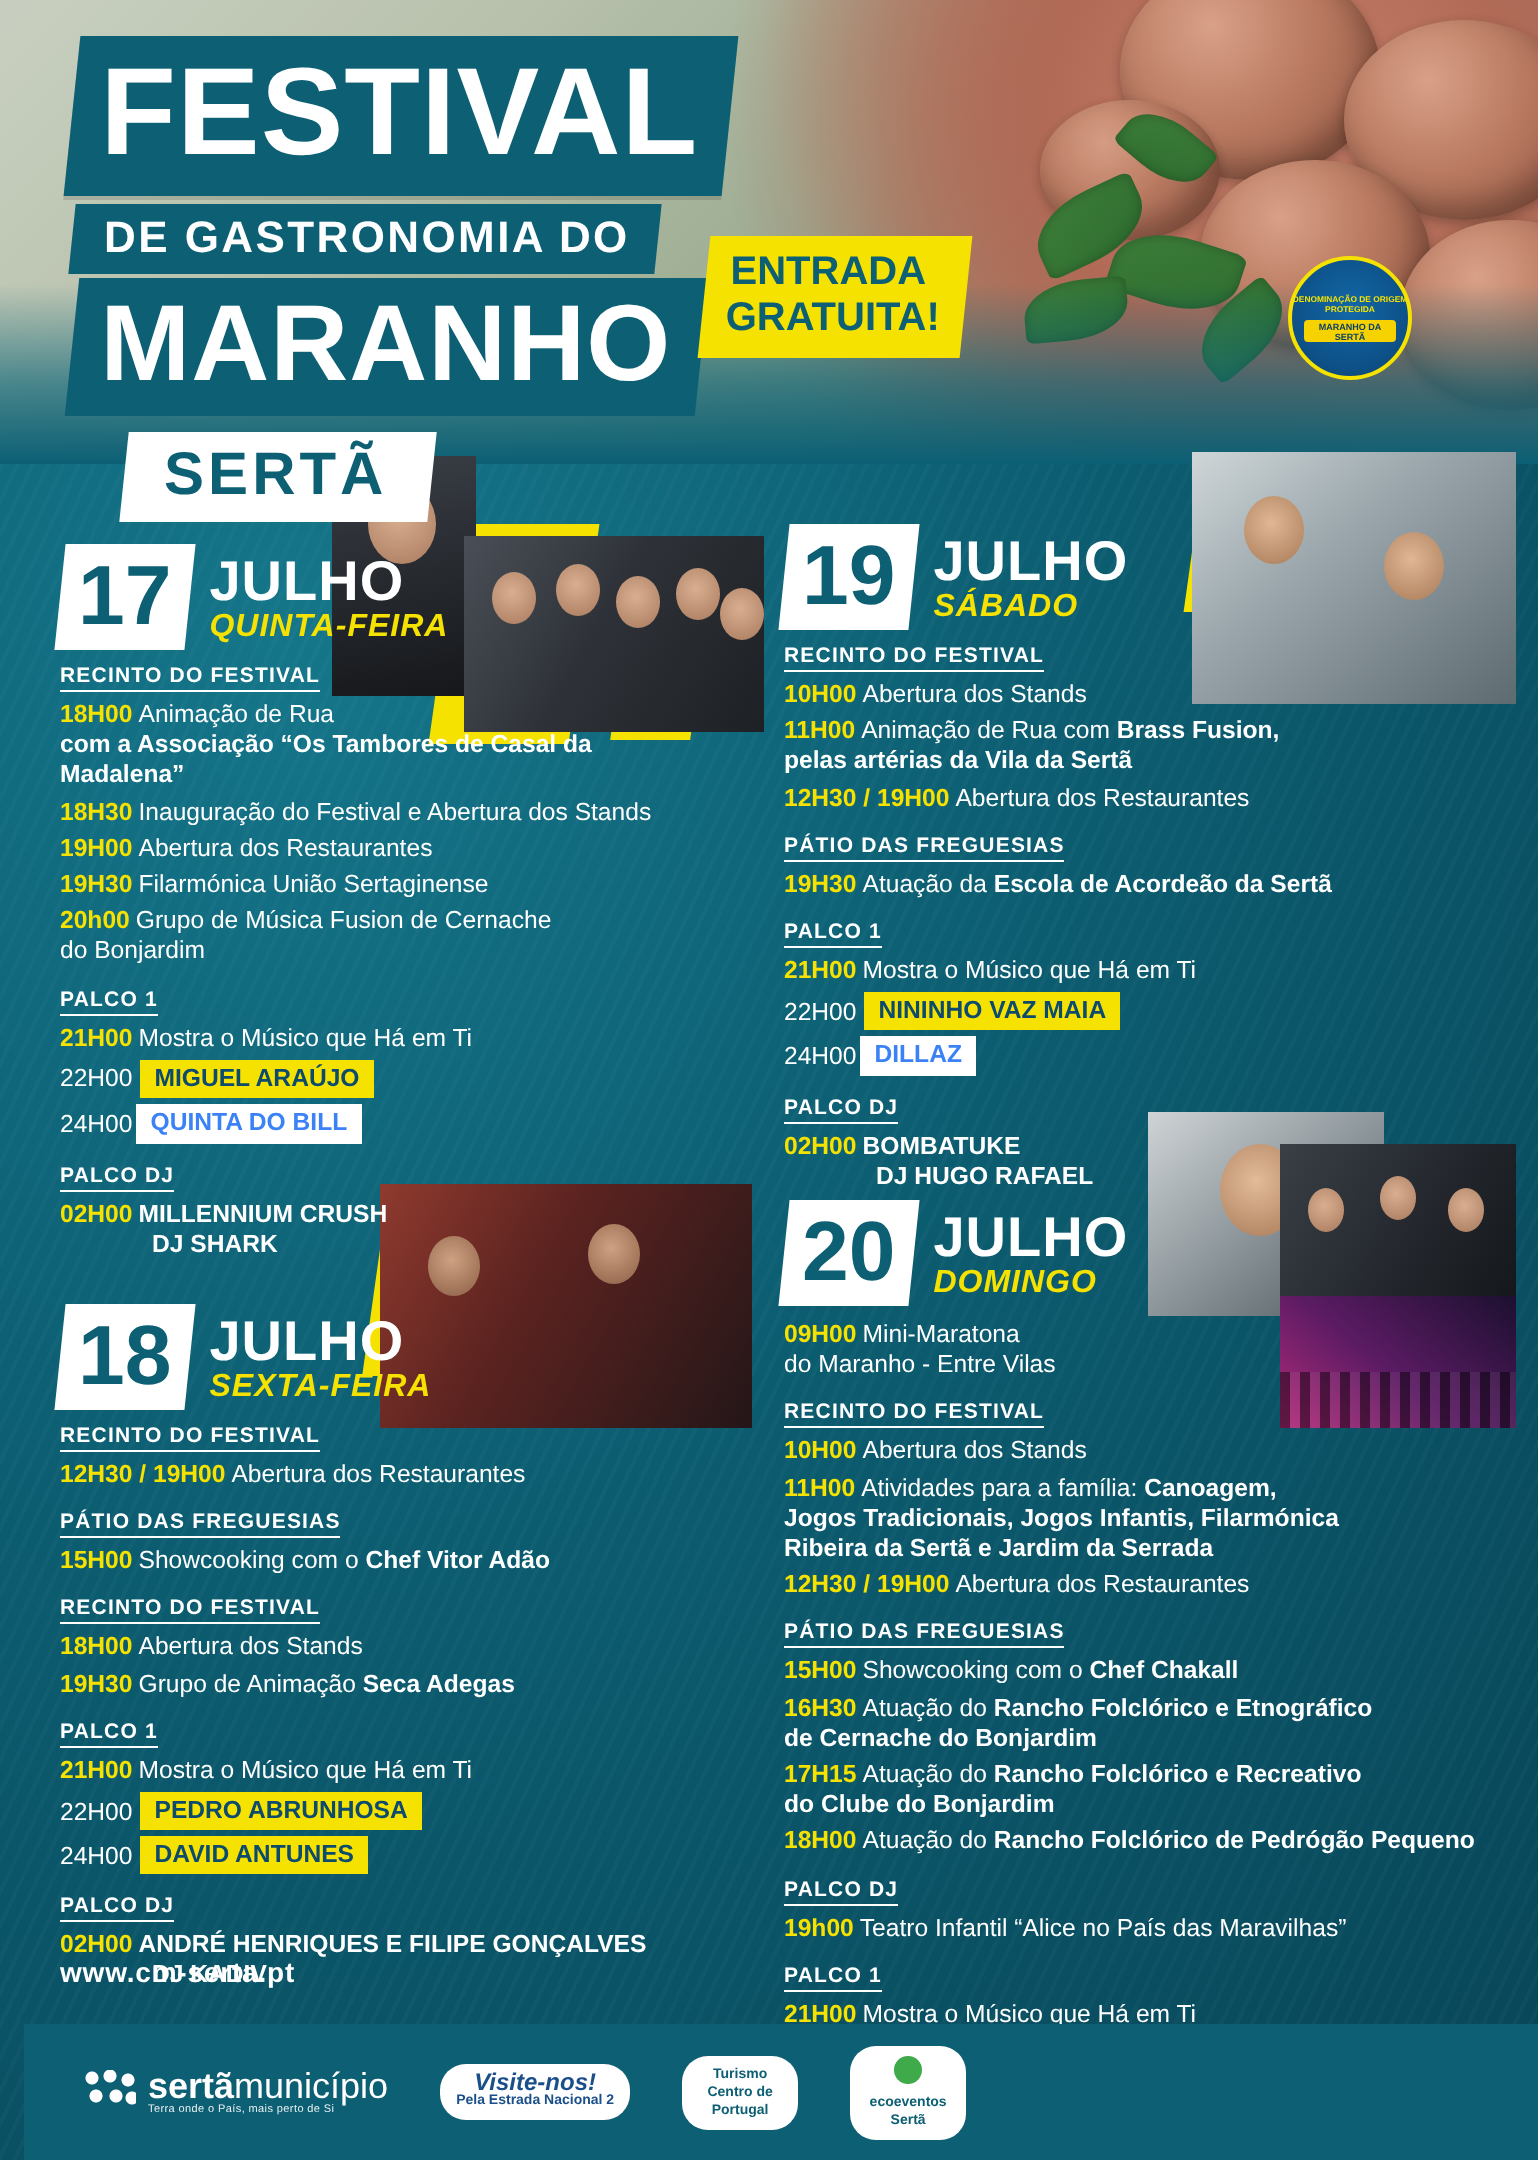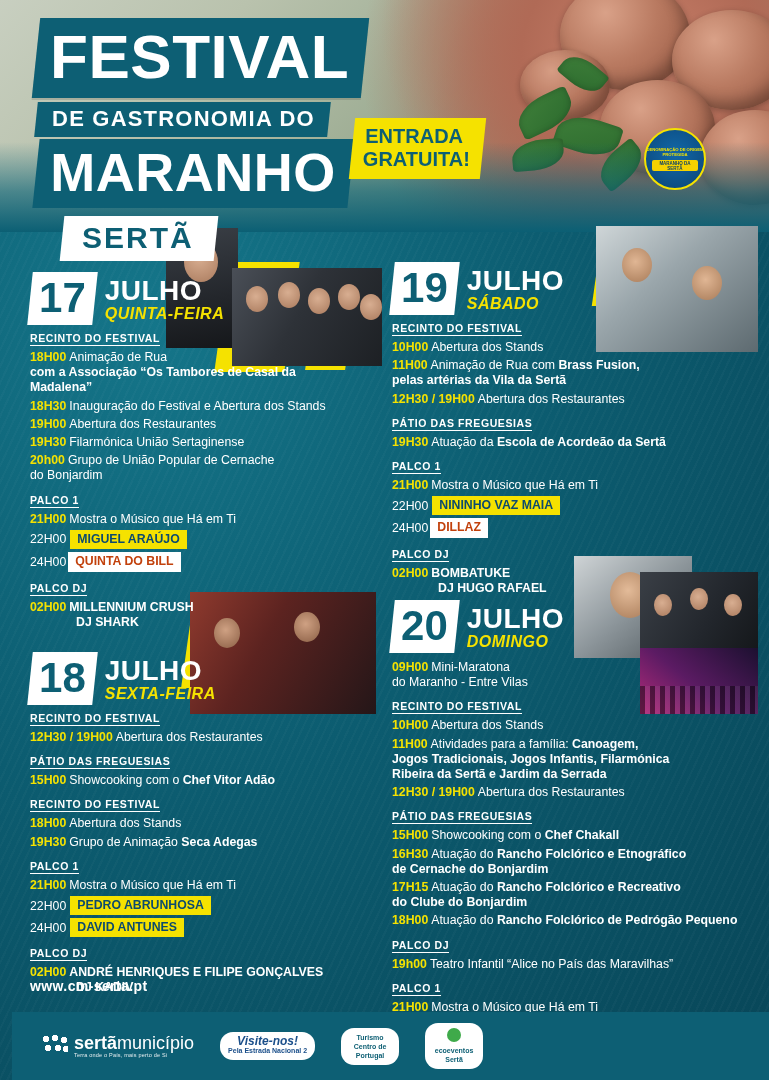--- a/index.html
+++ b/index.html
@@ -189,21 +189,21 @@
   }
   .ev { font-size:12.3px; line-height:15.2px; margin-bottom:3px; color:#ffffff; }
   .ev .t { color:#f5e200; font-weight:bold; margin-right:3px; }
   .ev .b { font-weight:bold; }
   .hl {
     display:inline-block; background:#f5e200; color:#0c4a6e;
     font-weight:bold; padding:1px 7px 2px 7px; margin-left:2px;
   }
   .ev-hl { font-size:12.3px; line-height:16px; margin-bottom:3px; display:flex; align-items:center; gap:2px;}
   .wht {
-    display:inline-block; background:#ffffff; color:#c2410c;
+    display:inline-block; background:#ffffff; color:#3b82f6;
     font-weight:bold; padding:2px 7px 3px 7px; font-size:12.3px; line-height:15px;
   }
 
   #day17 { left:30px; top:272px; width:300px; }
   #day18 { left:30px; top:652px; width:320px; }
   #day19 { left:392px; top:262px; width:300px; }
   #day20 { left:392px; top:600px; width:348px; }
 
   
   .website {
@@ -316,21 +316,21 @@
         <div class="day-month">JULHO</div>
         <div class="day-week">QUINTA-FEIRA</div>
       </div>
     </div>
 
     <div class="venue">RECINTO DO FESTIVAL</div>
     <div class="ev"><span class="t">18H00</span><span>Animação de Rua</span><br><span class="b">com a Associação “Os Tambores de Casal da Madalena”</span></div>
     <div class="ev"><span class="t">18H30</span><span>Inauguração do Festival e Abertura dos Stands</span></div>
     <div class="ev"><span class="t">19H00</span><span>Abertura dos Restaurantes</span></div>
     <div class="ev"><span class="t">19H30</span><span>Filarmónica União Sertaginense</span></div>
-    <div class="ev"><span class="t">20h00</span><span>Grupo de União Popular de Cernache</span><br><span>do Bonjardim</span></div>
+    <div class="ev"><span class="t">20h00</span><span>Grupo de Música Fusion de Cernache</span><br><span>do Bonjardim</span></div>
 
     <div class="venue">PALCO 1</div>
     <div class="ev"><span class="t">21H00</span><span>Mostra o Músico que Há em Ti</span></div>
     <div class="ev-hl">
         <span class="t">22H00</span>
         <span class="hl">MIGUEL ARAÚJO</span>
       </div>
     <div class="ev-hl">
         <span class="t">24H00</span>
         <span class="wht">QUINTA DO BILL</span>

